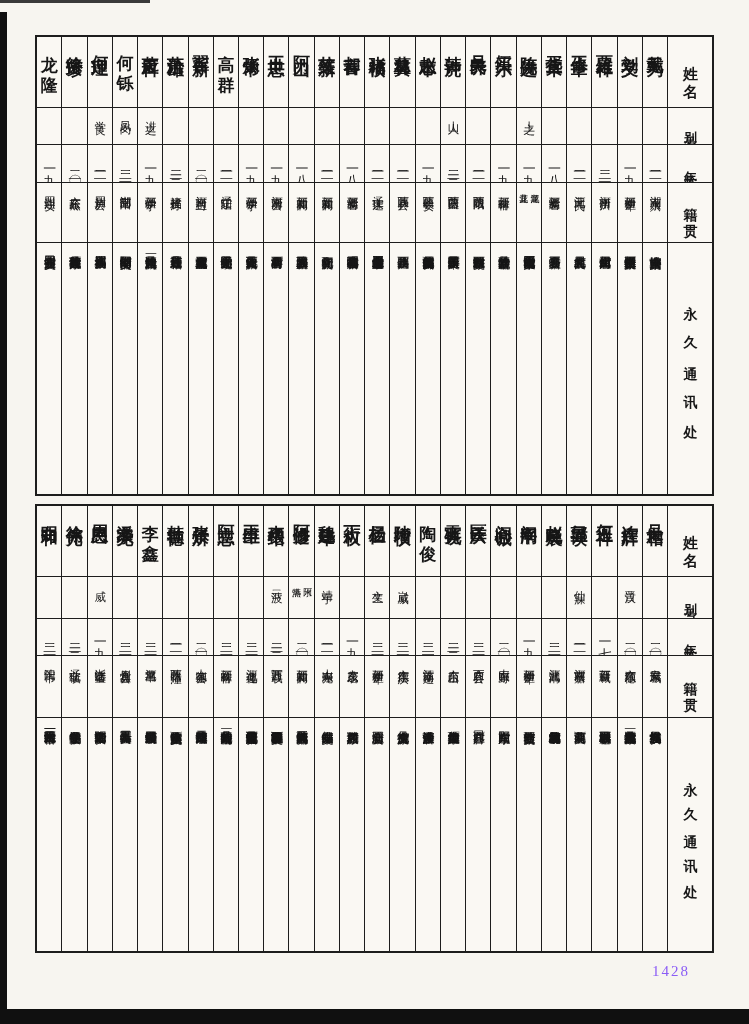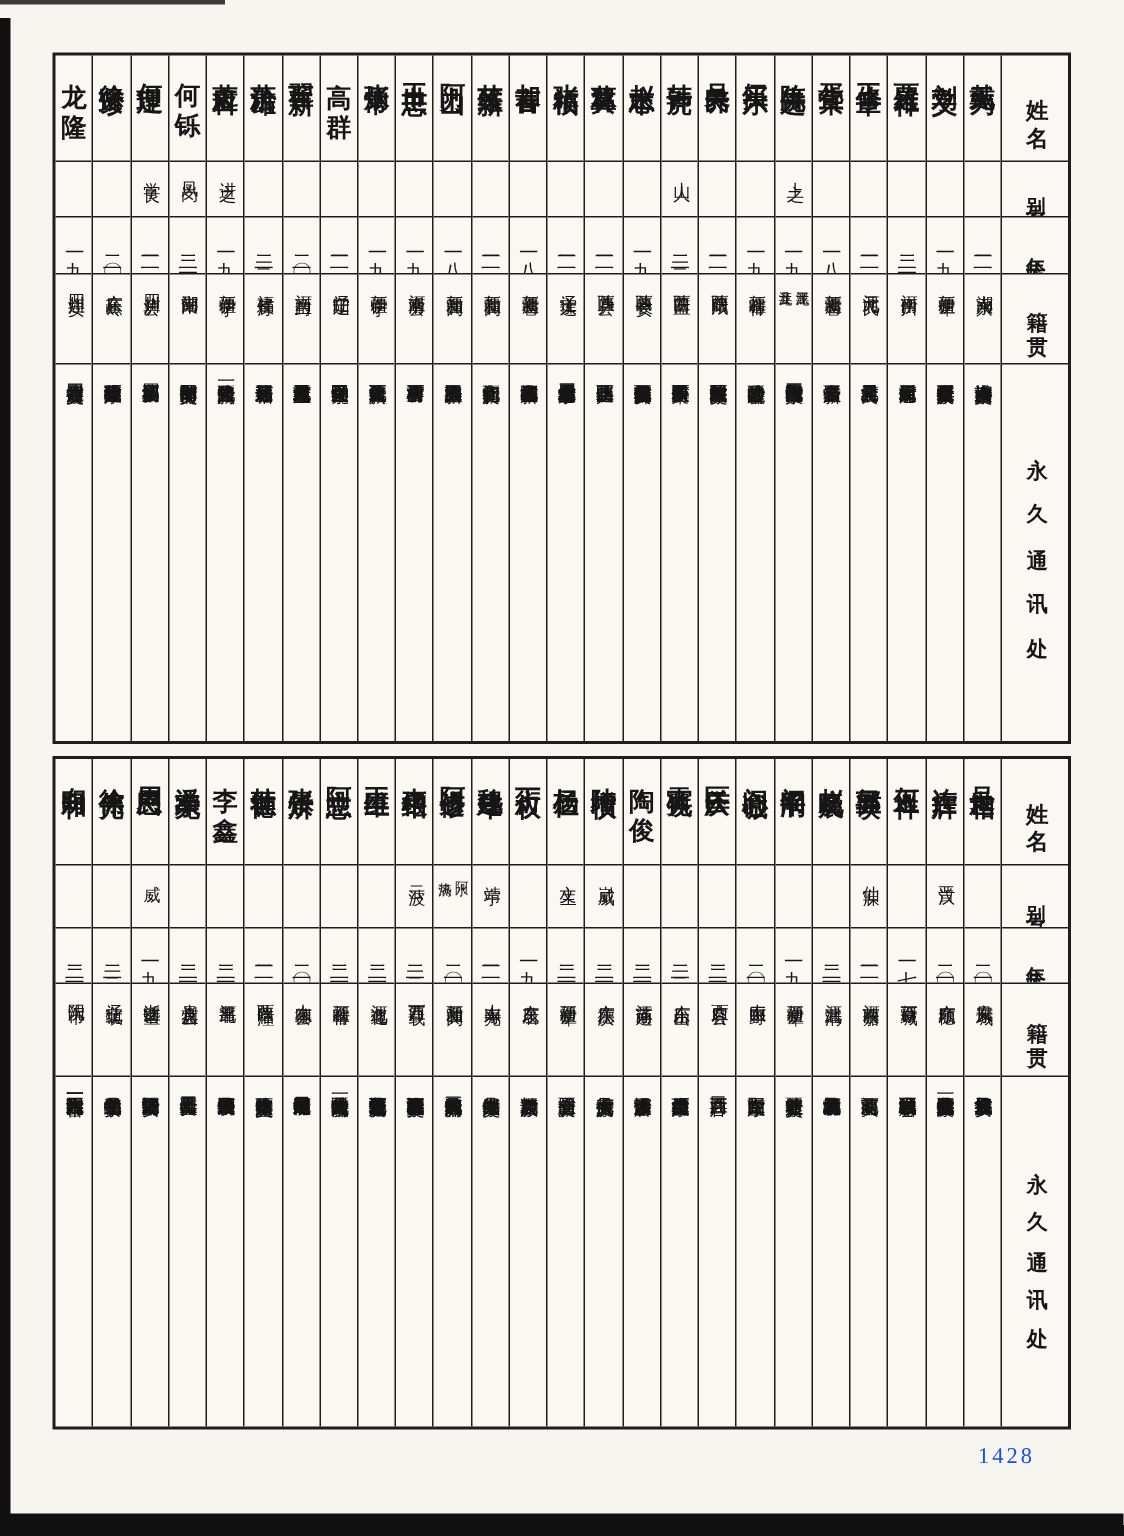--- a/index.html
+++ b/index.html
@@ -53,21 +53,21 @@
   .hl{font-weight:bold;}
   .h-name{font-size:15px;letter-spacing:18px;}
   .h-alias{font-size:13px;letter-spacing:5px;}
   .h-age{font-size:13px;letter-spacing:3px;}
   .h-native{font-size:14px;letter-spacing:16px;}
   #t1 .h-addr{font-size:14px;letter-spacing:30px;}
   #t2 .h-addr{font-size:14px;letter-spacing:26px;}
 
   .pagenum{
     position:absolute;left:652px;top:963px;font-size:15px;letter-spacing:2px;
-    font-family:"Liberation Serif","DejaVu Serif",serif;color:#1d4ed8;
+    font-family:"Liberation Serif","DejaVu Serif",serif;color:#8b5cf6;
   }
 </style>
 </head>
 <body>
 
 <div class="edge edge-left"></div>
 <div class="edge edge-bottom"></div>
 <div class="edge edge-top"></div>
 
 <div class="rtable" id="t1">

